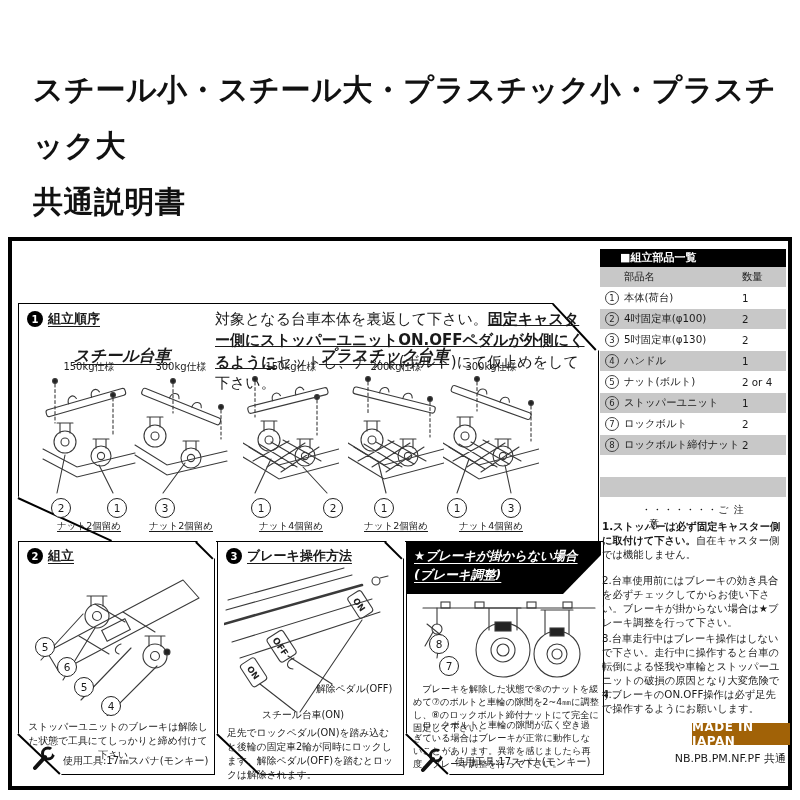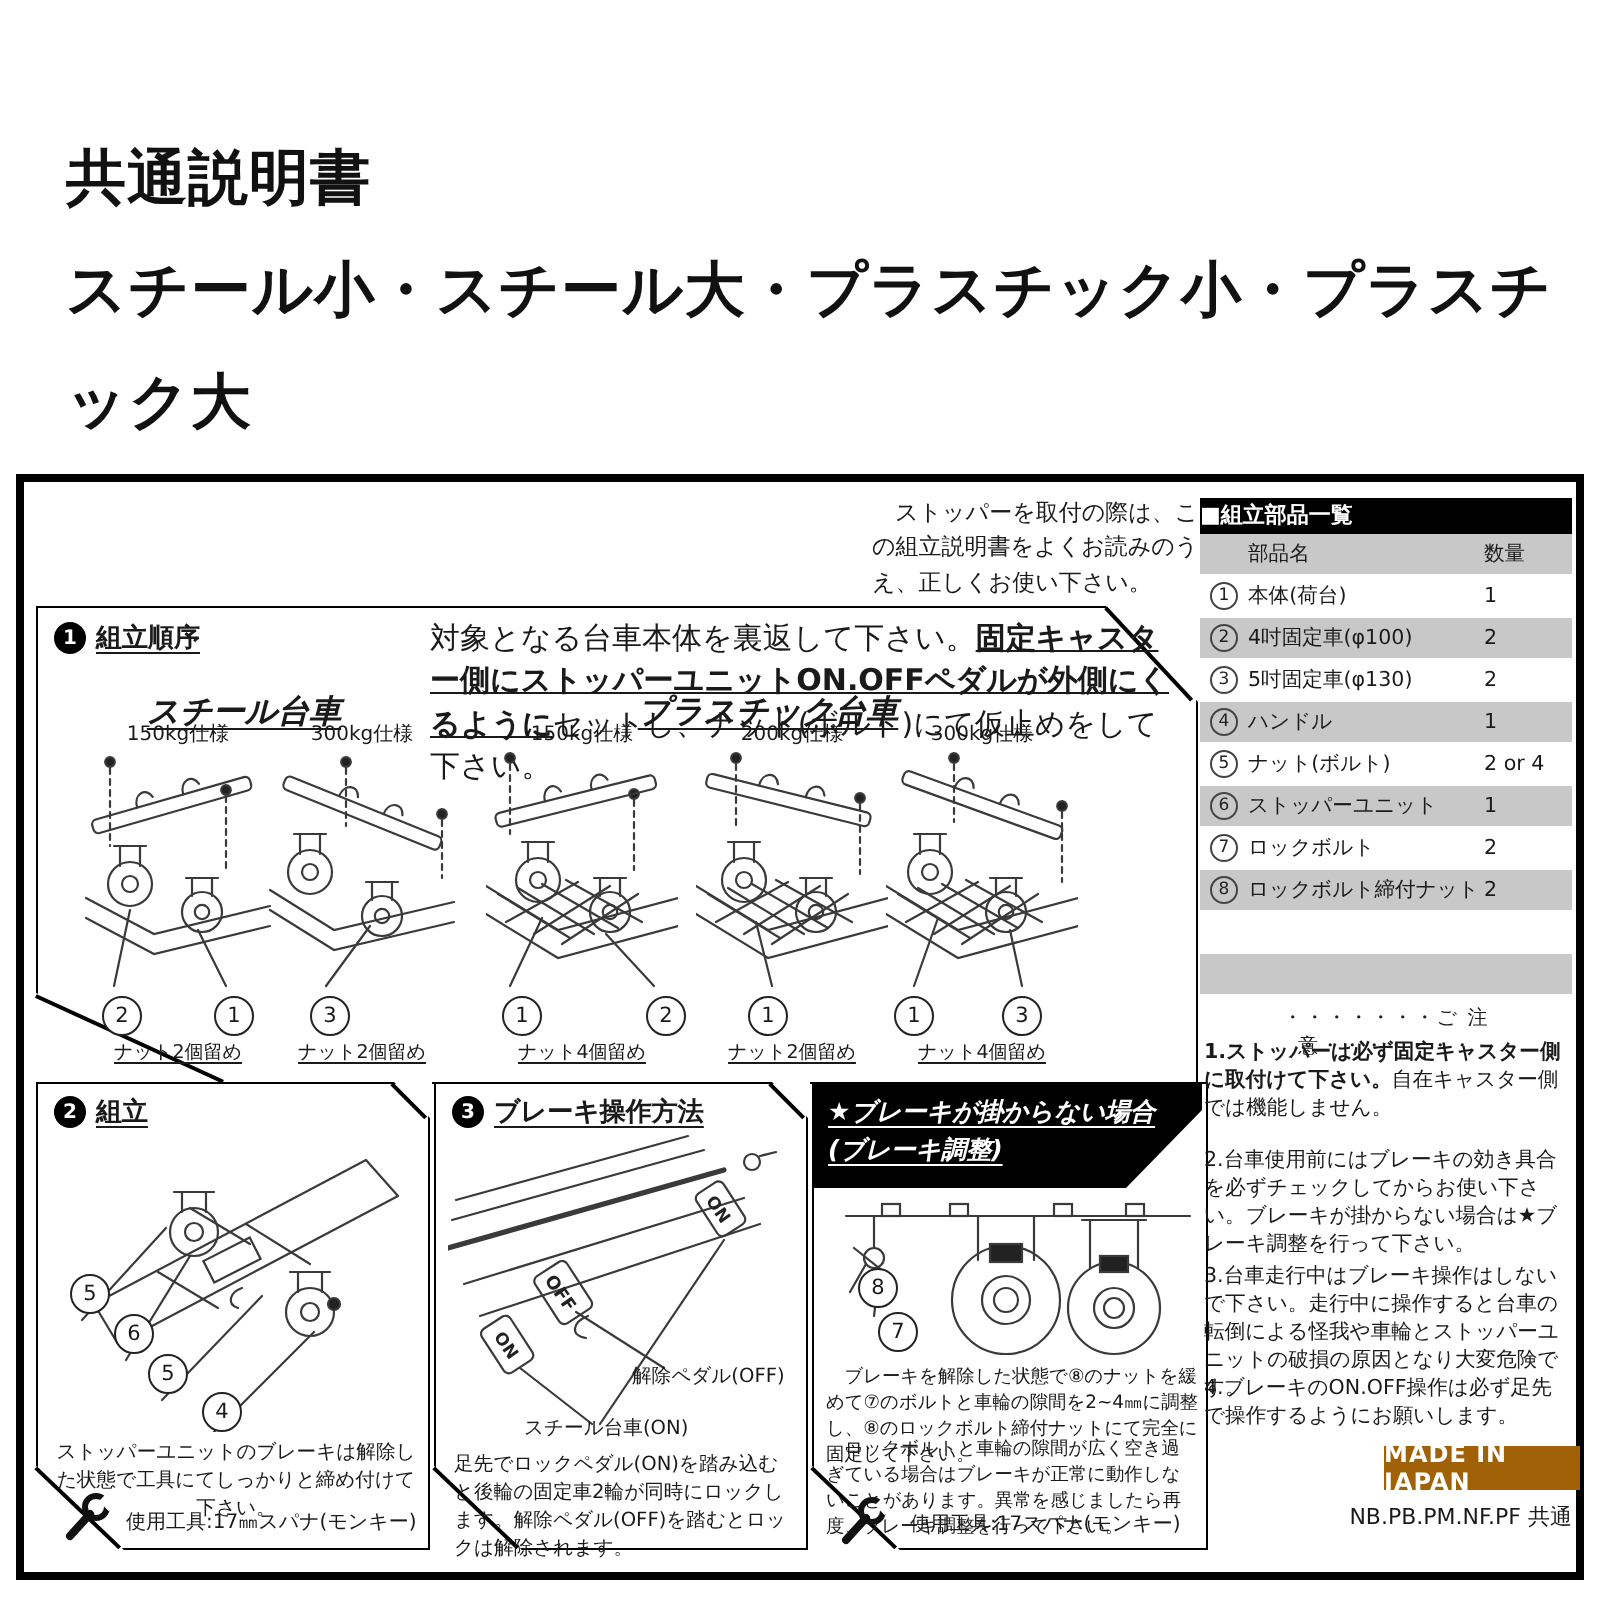--- a/index.html
+++ b/index.html
@@ -10,21 +10,21 @@
   .doc-title{position:absolute;left:33px;top:62px;font-size:30px;font-weight:bold;line-height:56px;letter-spacing:.5px;color:#111;}
   
   .doc{position:absolute;left:8px;top:237px;width:784px;height:553px;border:4px solid #000;box-sizing:border-box;background:#fff;}
   
   .hdr{position:absolute;left:0;top:0;width:415px;height:58px;background:#000;color:#fff;text-align:center;}
   .hdr-t{margin-top:7px;font-size:21px;font-weight:bold;letter-spacing:1px;}
   .hdr-s{margin-top:3px;font-size:11.5px;}
   .intro{position:absolute;left:424px;top:7px;width:170px;font-size:11.5px;line-height:1.5;text-indent:1em;}
   
   .ptable{position:absolute;left:588px;top:8px;width:186px;}
-  .pt-title{background:#000;color:#fff;font-size:11px;font-weight:bold;height:18px;line-height:18px;padding-left:0;}
+  .pt-title{background:#000;color:#fff;font-size:11px;font-weight:bold;height:18px;line-height:18px;padding-left:20px;}
   .pt-row{display:flex;align-items:center;height:20px;border-bottom:1px solid #fff;font-size:10.3px;}
   .pt-row.g{background:#c8c8c8;}
   .pt-no{width:24px;display:flex;justify-content:center;}
   .circ{width:12px;height:12px;border:1px solid #444;border-radius:50%;font-size:8.5px;font-style:normal;
         display:flex;align-items:center;justify-content:center;color:#222;background:transparent;}
   .pt-name{flex:1;}
   .pt-qty{width:44px;}
   
   .panel{position:absolute;border:1.6px solid #000;background:#fff;box-sizing:border-box;}
   .cut{position:absolute;background:#fff;}
@@ -47,28 +47,27 @@
   .badge{position:absolute;left:680px;top:482px;width:98px;height:22px;background:#a16207;color:#fff;
          font-size:12px;font-weight:bold;display:flex;align-items:center;justify-content:center;letter-spacing:.5px;}
   .foot{position:absolute;left:500px;width:274px;text-align:right;font-size:11px;}
 </style>
 </head>
 <body>
 
 <div class="page">
 
   <div class="doc-title">
+    <div>スチール小・スチール大・プラスチック小・プラスチック大</div>
     <div>共通説明書</div>
-    <div>スチール小・スチール大・プラスチック小・プラスチック大</div>
   </div>
 
   <div class="doc">
 
 
-    <div class="intro">ストッパーを取付の際は、この組立説明書をよくお読みのうえ、正しくお使い下さい。</div>
 
     <div class="ptable">
       <div class="pt-title">■組立部品一覧</div>
       <div class="pt-row g">
         <span class="pt-no"></span>
         <span class="pt-name">部品名</span>
         <span class="pt-qty">数量</span>
       </div>
       <div class="pt-row">
           <span class="pt-no">

